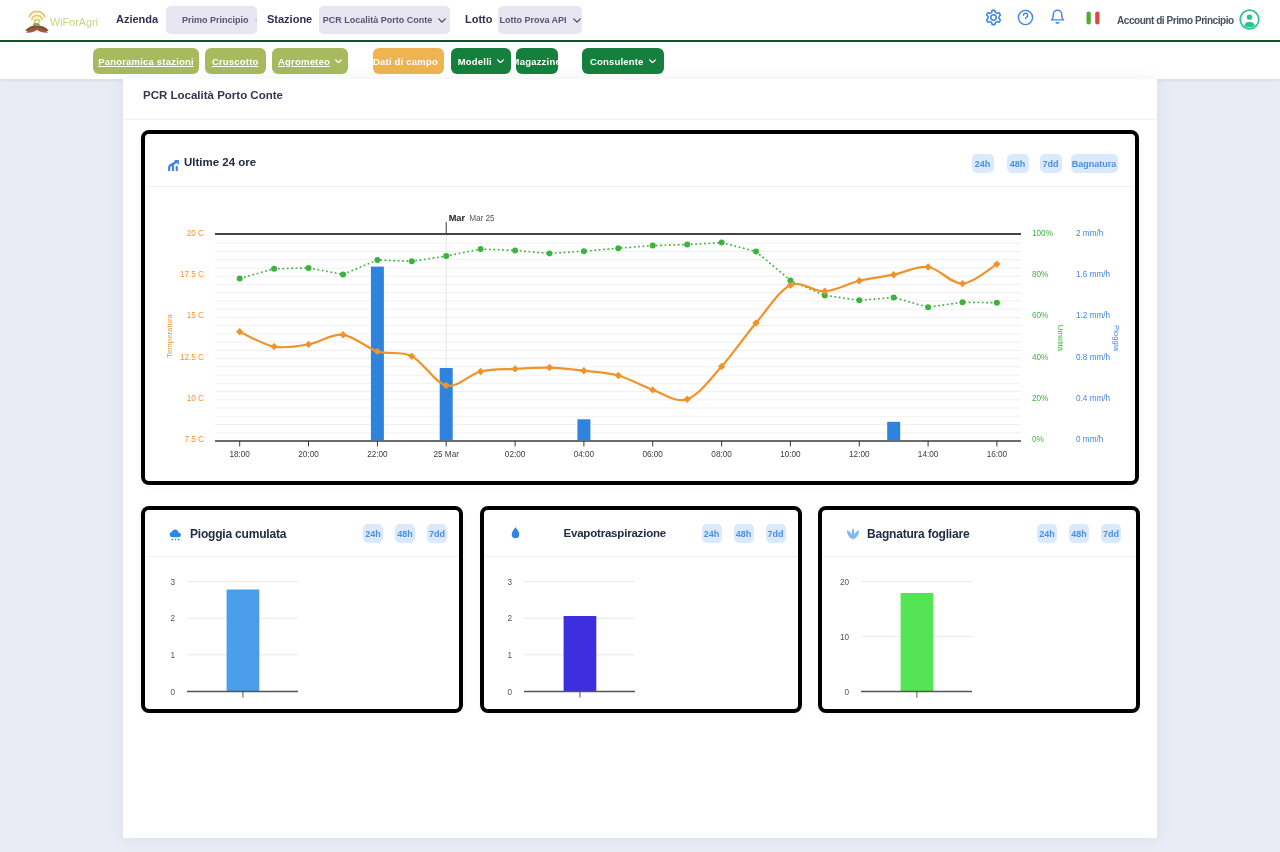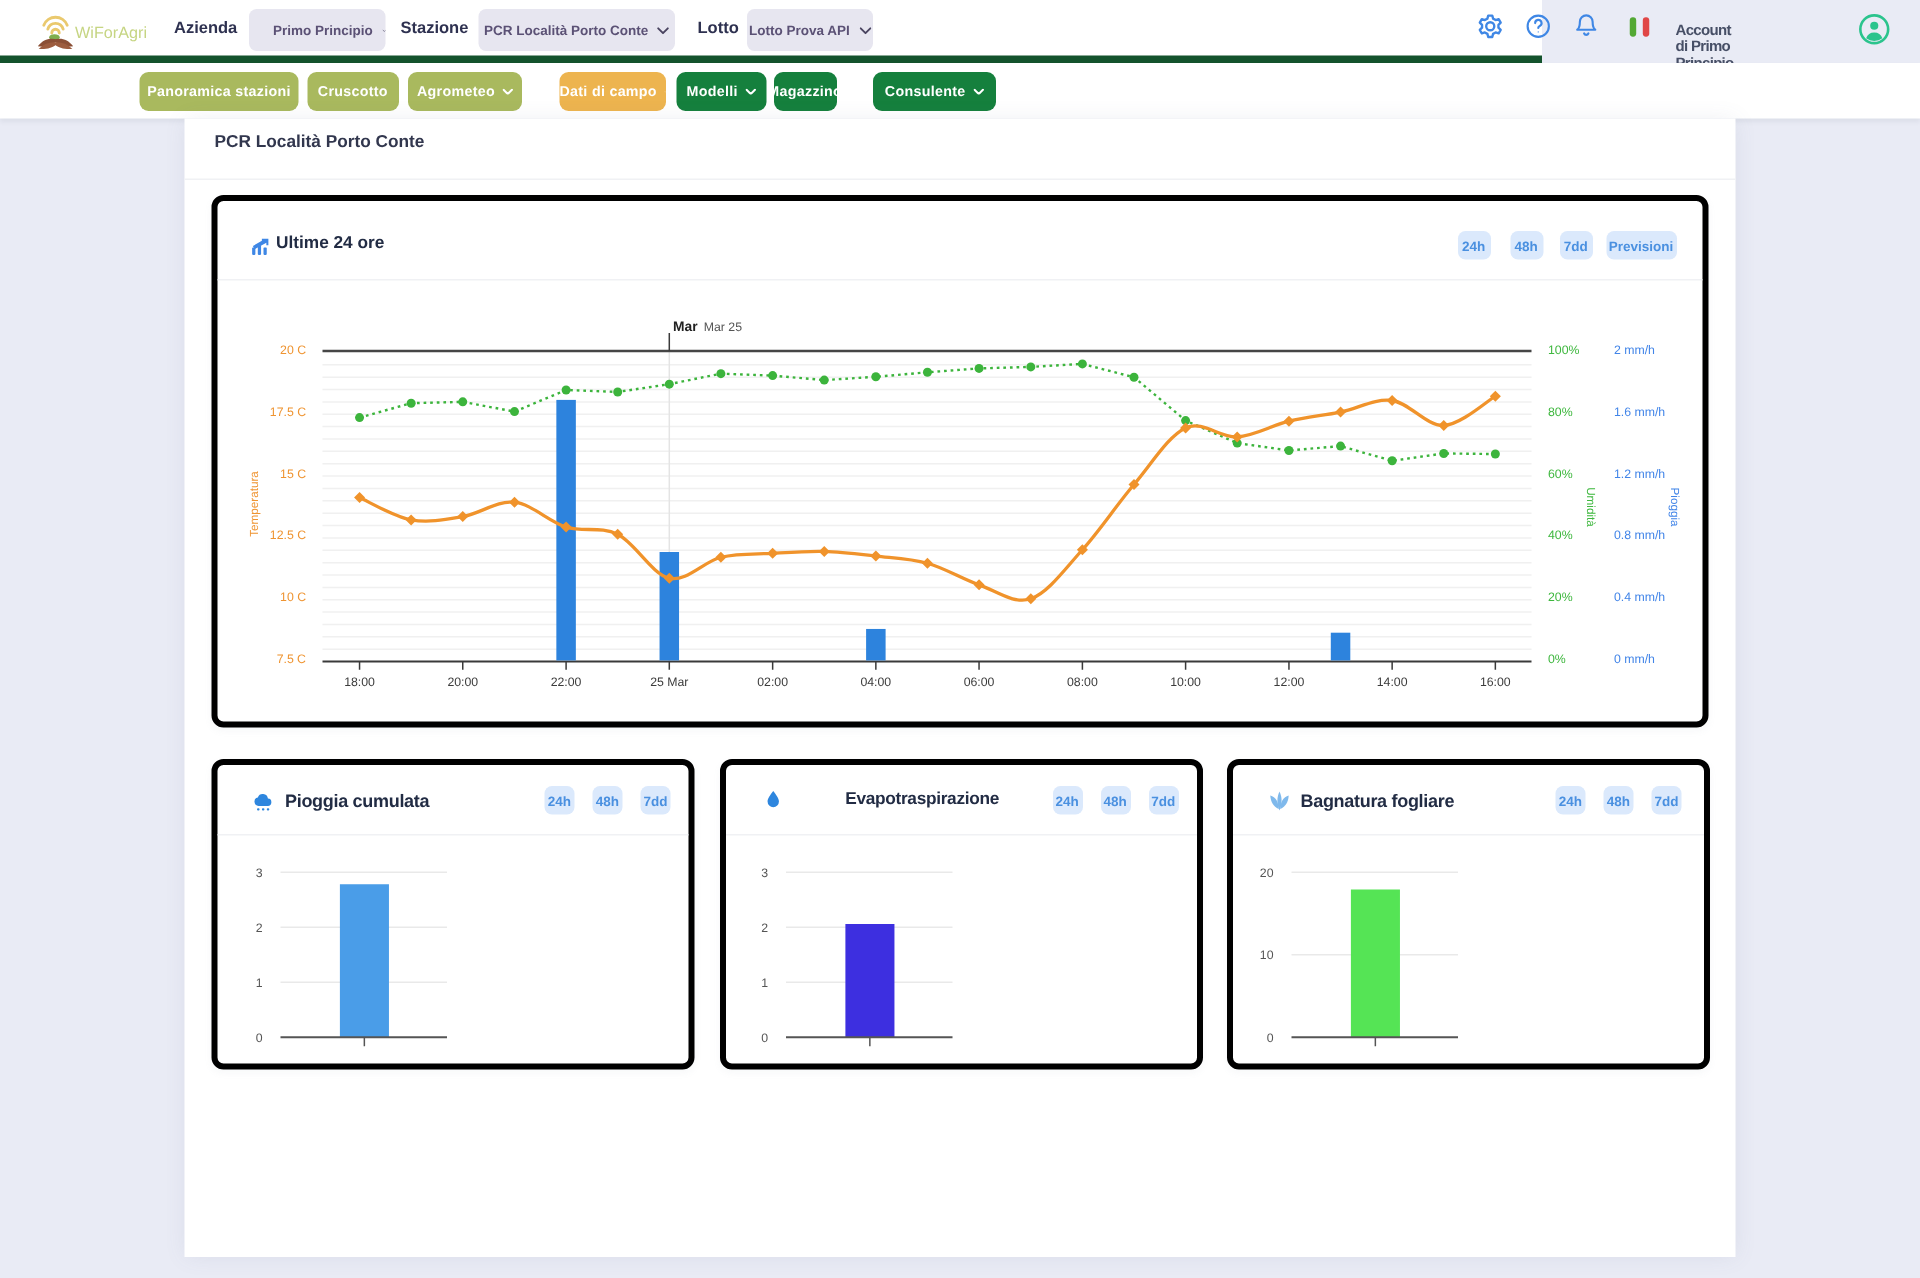--- a/index.html
+++ b/index.html
@@ -1,23 +1,23 @@
 <!DOCTYPE html>
 <html><head><meta charset="utf-8">
 <style>
 * { margin:0; padding:0; box-sizing:border-box; }
 html,body { width:1280px; height:852px; font-family:"Liberation Sans",sans-serif; background:#e9ebf5; overflow:hidden; }
 .abs { position:absolute; }
-#header { position:absolute; left:0; top:0; width:1028px; height:42px; background:#fff; border-bottom:5px solid #14532d; }
+#header { position:absolute; left:0; top:0; width:1280px; height:42px; background:#fff; border-bottom:2px solid #14532d; }
 #nav { position:absolute; left:0; top:42px; width:1280px; height:37px; background:#fff; box-shadow:0 2px 3px rgba(60,70,90,.07); }
 #container { position:absolute; left:123px; top:79px; width:1034px; height:759px; background:#fff; box-shadow:0 0 14px rgba(100,110,140,.10); }
 .ddlabel { position:absolute; top:13px; font-size:11px; font-weight:bold; color:#2e3150; white-space:nowrap; }
 .dd { position:absolute; top:6px; height:28px; background:#e7e6f0; border-radius:5px; font-size:9px; color:#5b5175; font-weight:bold; display:flex; align-items:center; justify-content:center; gap:6px; white-space:nowrap; }
 .navbtn { position:absolute; top:6px; height:26px; border-radius:6px; color:#fff; font-size:9.5px; font-weight:bold; letter-spacing:.2px; display:flex; align-items:center; justify-content:center; gap:5px; white-space:nowrap; }
-.olive { background:#a9b95e; }
+.olive { background:#a9b95e;text-decoration:underline; }
 .amber { background:#edb44f; }
 .brown { background:#15803d; }
 .card { position:absolute; background:#fff; border:4px solid #000000; border-radius:8px; box-shadow:0 2px 5px rgba(140,150,170,.07); }
 .cardtitle { font-weight:bold; color:#222c44; }
 .pill { position:absolute; background:#dbe9fc; color:#4a90e0; border-radius:5px; font-weight:bold; display:flex; align-items:center; justify-content:center; white-space:nowrap; }
 .hdivider { position:absolute; left:0; width:100%; height:1px; background:#f0f1f4; }
 </style></head>
 <body>
 <div id="header">
   <div class="abs" style="left:25px; top:6px;"><svg width="24" height="28" viewBox="0 0 24 28">
@@ -94,21 +94,21 @@
     <div class="abs" style="left:22px; top:24px;"><svg width="13" height="13" viewBox="0 0 24 24" fill="#3f87e5">
           <rect x="2" y="13" width="4" height="9" rx="1"></rect>
           <rect x="9" y="10" width="4" height="12" rx="1"></rect>
           <rect x="16" y="13" width="4" height="9" rx="1"></rect>
           <path d="M3 11 L14 4.5 L14 2 L22 2 L22 10 L19.5 10 L19.5 7 L5 15 Z"></path>
         </svg></div>
     <div class="abs cardtitle" style="left:39px; top:22px; font-size:11.5px;">Ultime 24 ore</div>
     <div class="pill" style="left:826.5px; top:20px; width:22px; height:19px; font-size:9px;">24h</div>
     <div class="pill" style="left:861.5px; top:20px; width:22px; height:19px; font-size:9px;">48h</div>
     <div class="pill" style="left:894.5px; top:20px; width:22px; height:19px; font-size:9px;">7dd</div>
-    <div class="pill" style="left:925.5px; top:20px; width:47px; height:19px; font-size:9px;">Previsioni</div>
+    <div class="pill" style="left:925.5px; top:20px; width:47px; height:19px; font-size:9px;">Bagnatura</div>
     <div class="hdivider" style="top:52px;"></div>
     <svg class="abs" style="left:0; top:53px;" width="998" height="302" viewBox="0 0 998 302">
 <line x1="70.0" y1="245.8" x2="876.0" y2="245.8" stroke="#f0f0f0" stroke-width="1"></line>
 <line x1="70.0" y1="237.5" x2="876.0" y2="237.5" stroke="#f0f0f0" stroke-width="1"></line>
 <line x1="70.0" y1="229.3" x2="876.0" y2="229.3" stroke="#f0f0f0" stroke-width="1"></line>
 <line x1="70.0" y1="221.0" x2="876.0" y2="221.0" stroke="#f0f0f0" stroke-width="1"></line>
 <line x1="70.0" y1="212.8" x2="876.0" y2="212.8" stroke="#f0f0f0" stroke-width="1"></line>
 <line x1="70.0" y1="204.6" x2="876.0" y2="204.6" stroke="#f0f0f0" stroke-width="1"></line>
 <line x1="70.0" y1="196.3" x2="876.0" y2="196.3" stroke="#f0f0f0" stroke-width="1"></line>
 <line x1="70.0" y1="188.1" x2="876.0" y2="188.1" stroke="#f0f0f0" stroke-width="1"></line>

